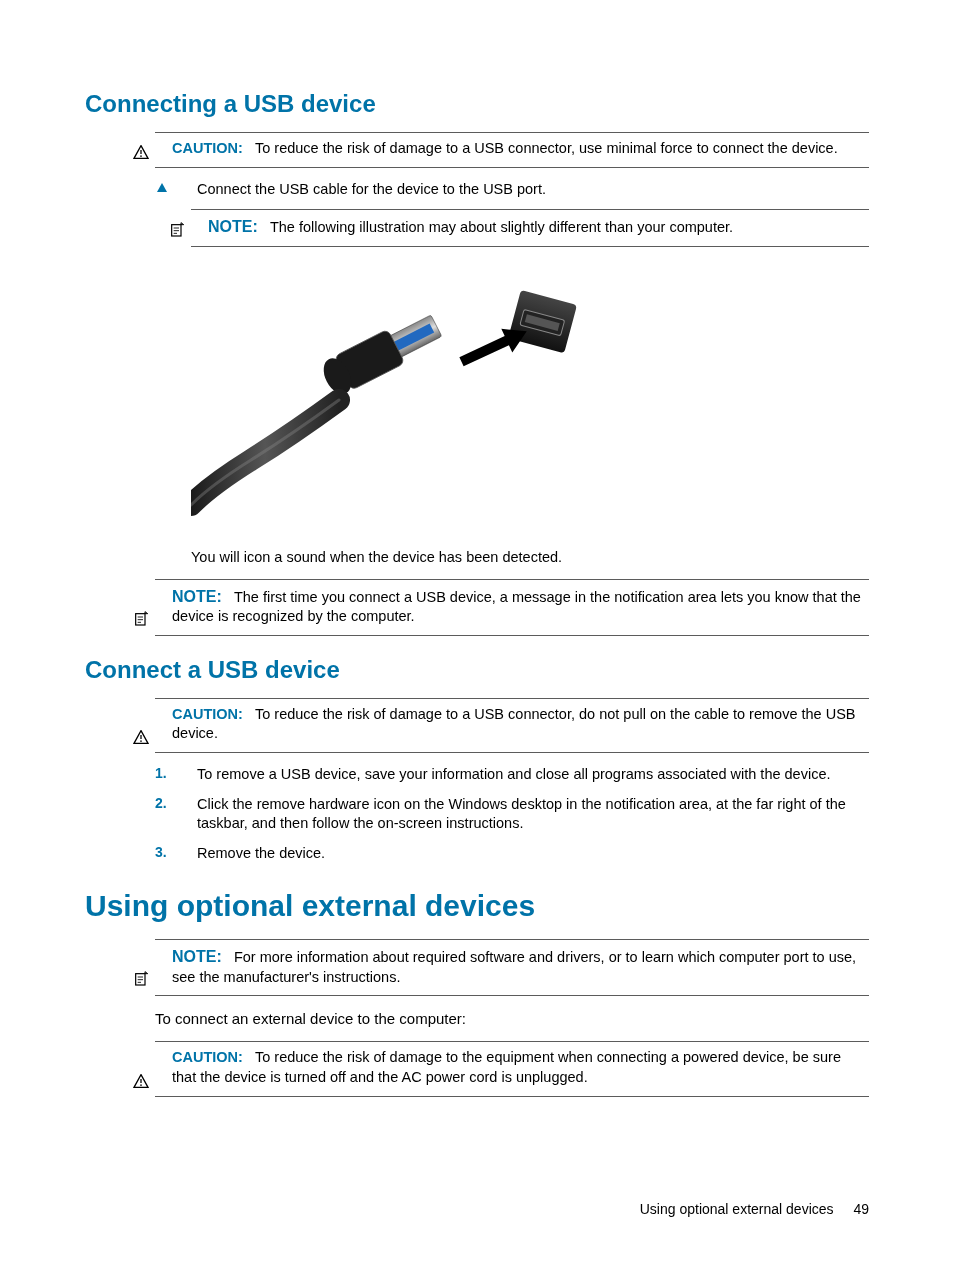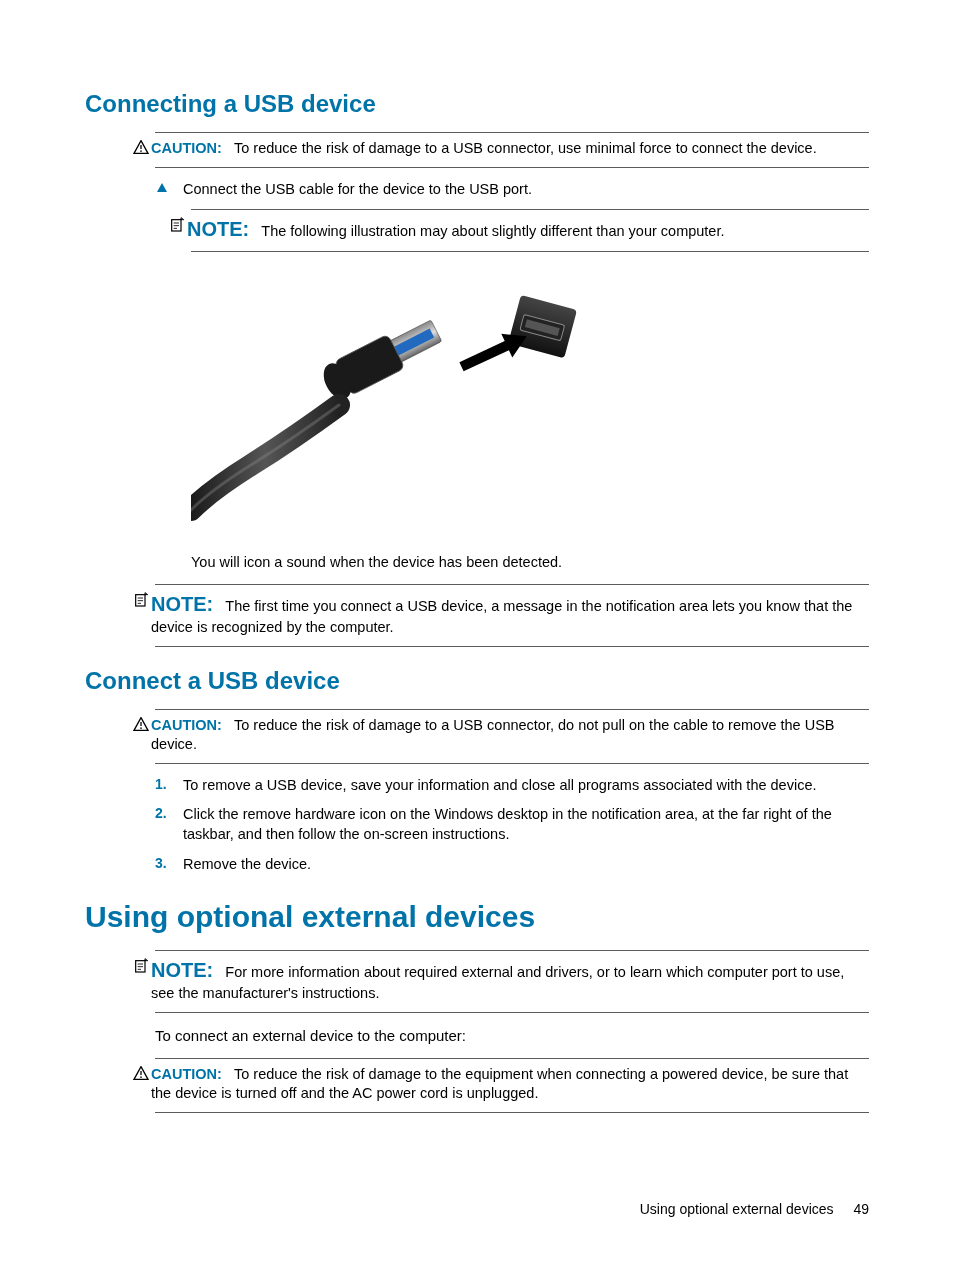--- a/index.html
+++ b/index.html
@@ -31,22 +31,22 @@
     }
     .callout-box {
       margin-left: 70px;
       border-top: 1px solid #5b5b5b;
       border-bottom: 1px solid #5b5b5b;
       padding: 6px 0 8px 0;
       margin-bottom: 12px;
     }
     .callout-row {
       display: flex;
-      align-items: flex-start;
-      gap: 0;
+      align-items: flex-end;
+      gap: 21px;
     }
     .callout-row.with-icon {
       margin-left: -22px;
     }
     .icon-wrapper {
       width: 18px;
       flex-shrink: 0;
       display: flex;
       align-items: flex-start;
       padding-top: 1px;
@@ -60,31 +60,31 @@
       height: 16px;
     }
     .label-caution {
       color: #0073a8;
       font-weight: bold;
       font-size: 14.5px;
     }
     .label-note {
       color: #0073a8;
       font-weight: bold;
-      font-size: 20px;
+      font-size: 16px;
     }
     .body-text {
       font-size: 14.5px;
       line-height: 1.35;
     }
     .step-row {
       display: flex;
       margin-left: 70px;
       margin-bottom: 10px;
-      gap: 14px;
+      gap: 28px;
       align-items: flex-start;
     }
     .step-marker {
       color: #0073a8;
       font-weight: bold;
       font-size: 14px;
       flex-shrink: 0;
       width: 14px;
     }
     .step-marker.num {
@@ -291,21 +291,21 @@
     <span class="icon-wrapper note-icon">
       <svg viewBox="0 0 24 24">
           <rect x="4" y="4" width="14" height="17" fill="none" stroke="#000" stroke-width="1.8"></rect>
           <path d="M18 4 L18 1 L22 4 L18 4" fill="none" stroke="#000" stroke-width="1.5"></path>
           <line x1="7" y1="9" x2="15" y2="9" stroke="#000" stroke-width="1.3"></line>
           <line x1="7" y1="13" x2="15" y2="13" stroke="#000" stroke-width="1.3"></line>
           <line x1="7" y1="17" x2="12" y2="17" stroke="#000" stroke-width="1.3"></line>
         </svg>
     </span>
     <div class="body-text">
-      <span class="label-note">NOTE:</span>&nbsp;&nbsp;&nbsp;<span>For more information about required external and drivers, or to learn which computer port to use, see the manufacturer's instructions.</span>
+      <span class="label-note">NOTE:</span>&nbsp;&nbsp;&nbsp;<span>For more information about required software and drivers, or to learn which computer port to use, see the manufacturer's instructions.</span>
     </div>
   </div>
 </div>
 
 <div class="intro-text">To connect an external device to the computer:</div>
 
 <div class="callout-box">
   <div class="callout-row with-icon">
     <span class="icon-wrapper warn-icon">
       <svg viewBox="0 0 24 22">

